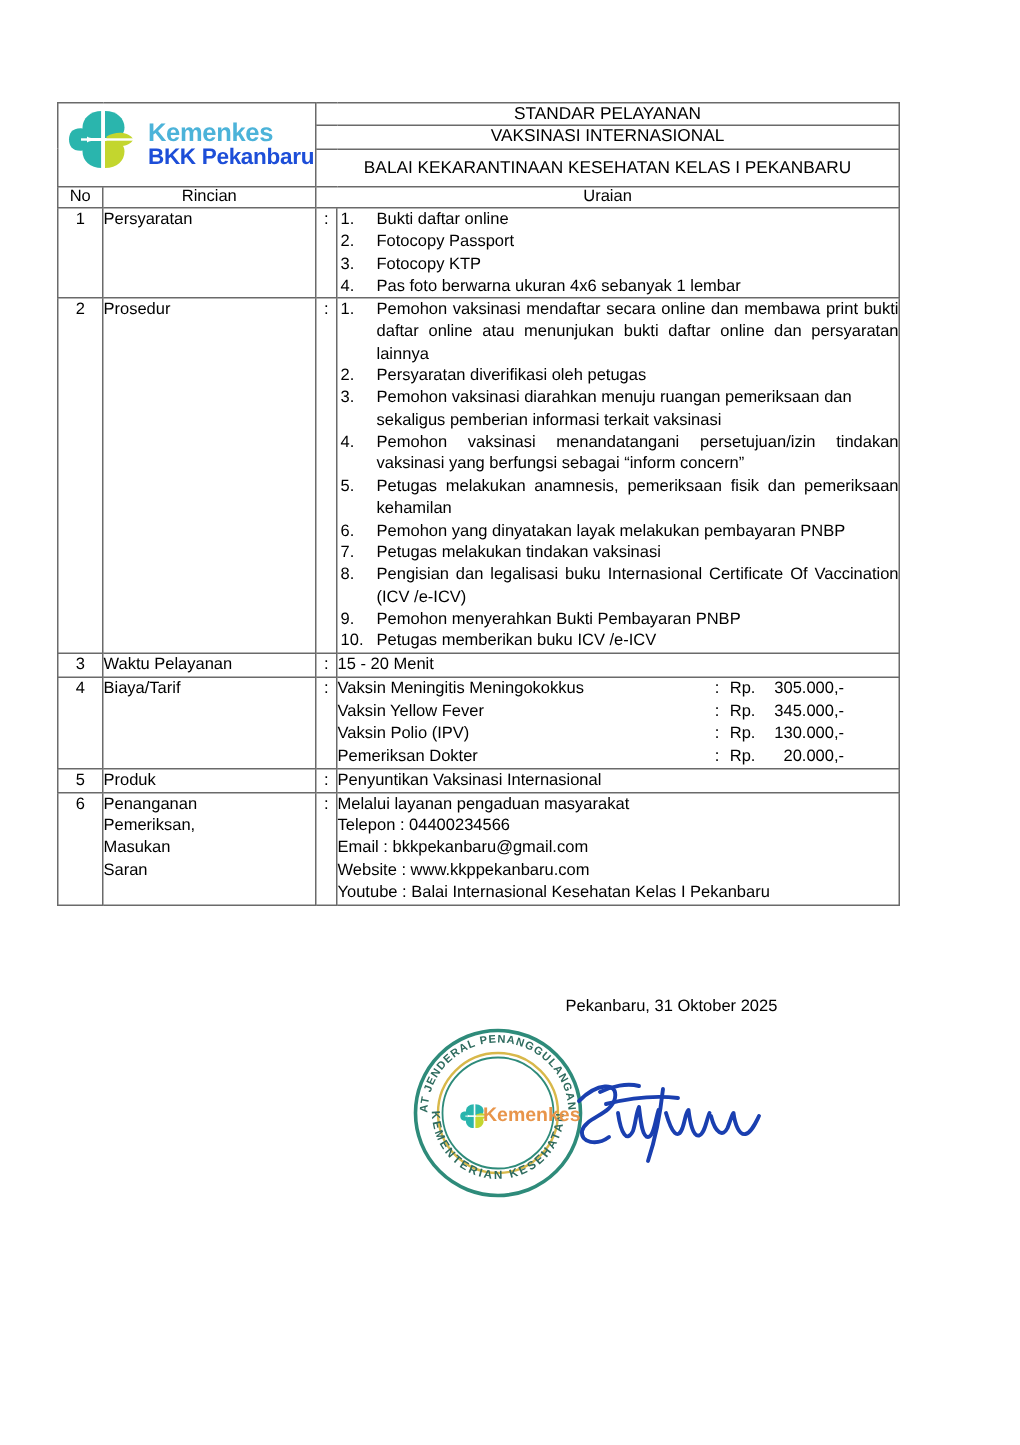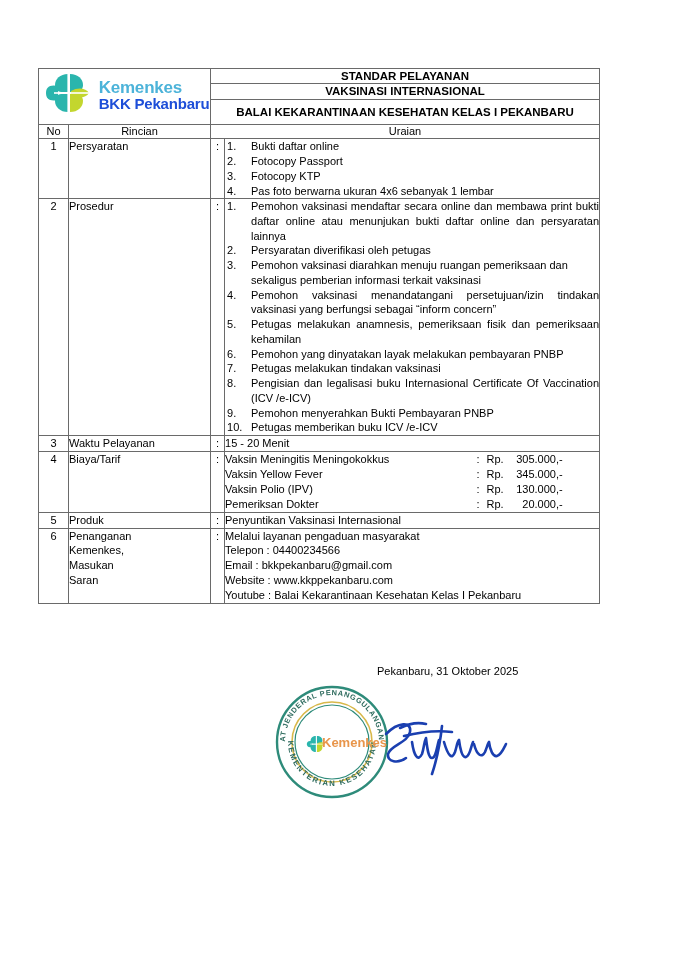--- a/index.html
+++ b/index.html
@@ -72,21 +72,21 @@
   .logo-l2 {
     font-size: 15px;
     font-weight: bold;
     color: #1d4ed8;
     letter-spacing: -0.2px;
   }
 
   .hdr-line {
     text-align: center;
     font-size: 11.5px;
-    font-weight: bold;
+    font-weight: normal;
     padding: 3px 4px;
     line-height: 1.25;
   }
   .hdr-line.big {
     font-size: 11.5px;
     padding: 5px 4px;
   }
 
   
   .th {
@@ -336,33 +336,33 @@
         <td class="c-rinci">Produk</td>
         <td class="c-colon">:</td>
         <td class="c-uraian">Penyuntikan Vaksinasi Internasional</td>
       </tr>
 
       <tr>
         <td class="c-no">6</td>
         <td class="c-rinci">
           <div class="plain-lines">
             <div>Penanganan</div>
-            <div>Kemenkes,</div>
+            <div>Pemeriksan,</div>
             <div>Masukan</div>
             <div>Saran</div>
           </div>
         </td>
         <td class="c-colon">:</td>
         <td class="c-uraian">
           <div class="plain-lines">
             <div>Melalui layanan pengaduan masyarakat</div>
             <div>Telepon : 04400234566</div>
             <div>Email : bkkpekanbaru@gmail.com</div>
             <div>Website : www.kkppekanbaru.com</div>
-            <div>Youtube : Balai Kekarantinaan Kesehatan Kelas I Pekanbaru</div>
+            <div>Youtube : Balai Internasional Kesehatan Kelas I Pekanbaru</div>
           </div>
         </td>
       </tr>
 
     </tbody>
   </table>
 
   <div class="stamp">
     <svg width="128" height="128" viewBox="0 0 128 128" aria-hidden="true">
       <defs>

